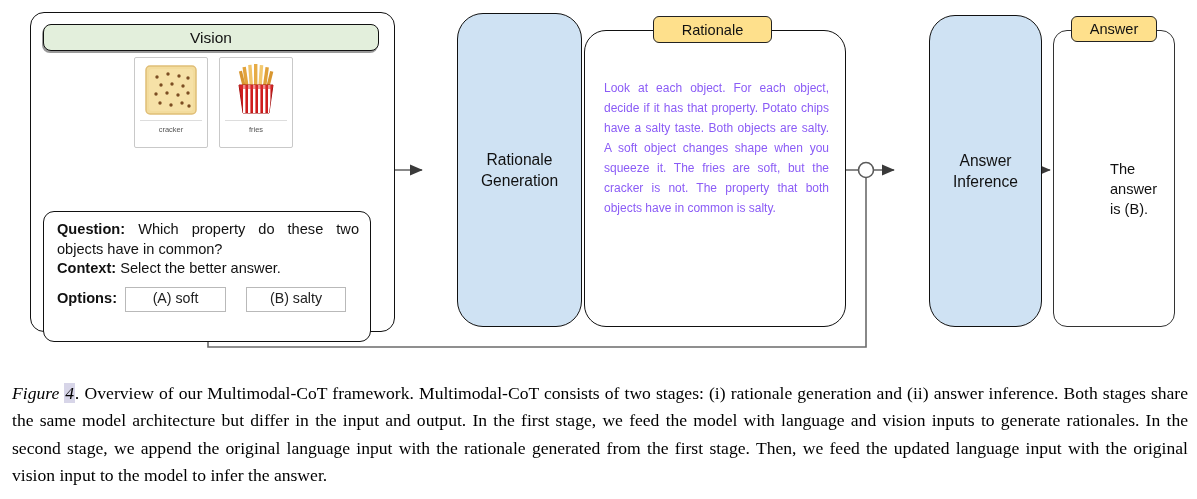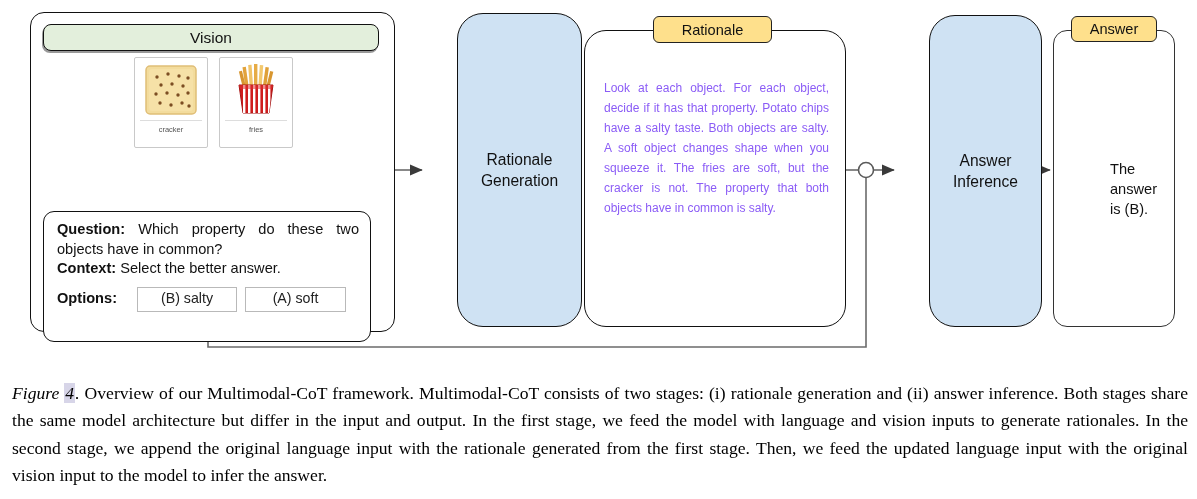--- a/index.html
+++ b/index.html
@@ -169,22 +169,22 @@
 
   <div class="abs qbox">
     <div class="just">
       <b>Question:</b><span> Which property do these two objects have in common?</span>
     </div>
     <div>
       <b>Context:</b><span> Select the better answer.</span>
     </div>
     <div class="optrow">
       <b>Options:</b>
+      <div class="optbox opt-a">(A) soft</div>
       <div class="optbox opt-b">(B) salty</div>
-      <div class="optbox opt-a">(A) soft</div>
     </div>
   </div>
 </div>
 
 <div class="abs stage stage-rg">
   <span>Rationale Generation</span>
 </div>
 
 <div class="abs bubble rationale-box">
   <div class="rationale-text">Look at each object. For each object, decide if it has that property. Potato chips have a salty taste. Both objects are salty. A soft object changes shape when you squeeze it. The fries are soft, but the cracker is not. The property that both objects have in common is salty.</div>

